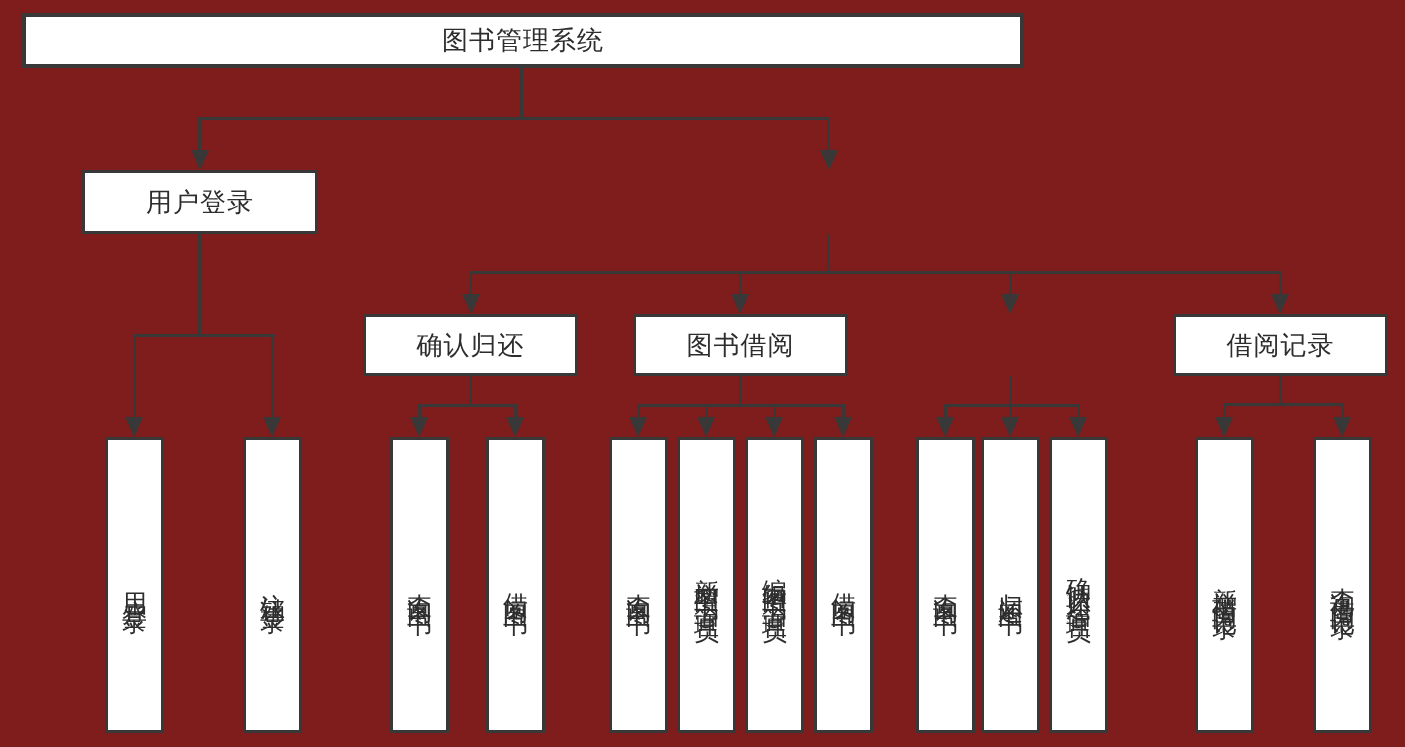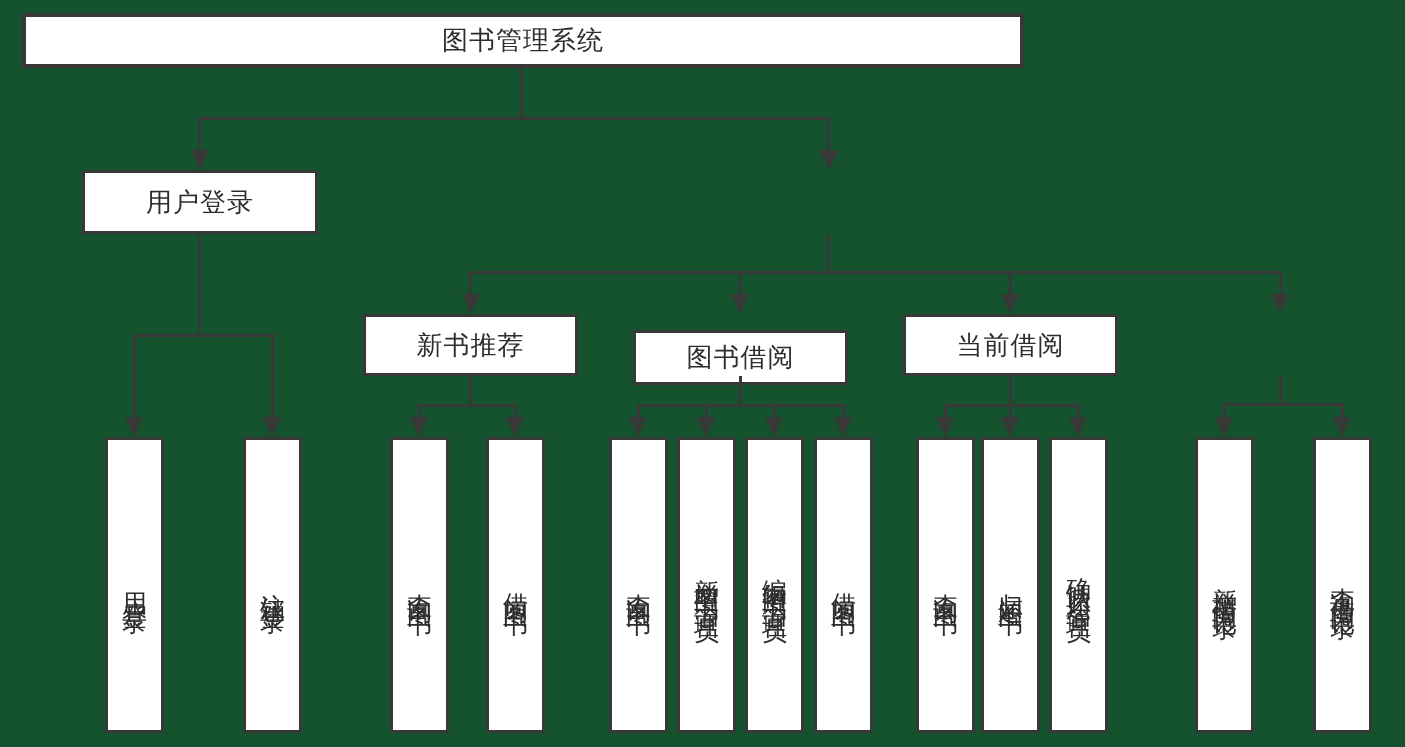--- a/index.html
+++ b/index.html
@@ -1,17 +1,17 @@
 <!DOCTYPE html>
 <html><head>
 <meta charset="utf-8">
 <style>
   html,body{margin:0;padding:0;background:#ffffff;}
   .canvas{
-    position:relative;width:1405px;height:747px;background:#14532d;
+    position:relative;width:1405px;height:747px;background:#7f1d1d;
     font-family:Liberation Sans, sans-serif;color:#2d2d2d;overflow:hidden;
   }
   .node{
     position:absolute;box-sizing:border-box;border:3px solid #383838;background:#ffffff;
     display:flex;align-items:center;justify-content:center;
     font-size:26px;letter-spacing:1px;white-space:nowrap;
   }
   .node.root{border-width:4px;}
   .leaf{
     position:absolute;box-sizing:border-box;top:437px;width:59px;height:296px;
@@ -61,23 +61,23 @@
   <div class="hline" style="left:469px;top:271px;width:813px"></div>
   <div class="vline" style="left:469px;top:271px;height:27px"></div>
   <div class="arrow" style="left:462px;top:294px"></div>
   <div class="vline" style="left:739px;top:271px;height:27px"></div>
   <div class="arrow" style="left:731px;top:294px"></div>
   <div class="vline" style="left:1009px;top:271px;height:27px"></div>
   <div class="arrow" style="left:1001px;top:294px"></div>
   <div class="vline" style="left:1279px;top:271px;height:27px"></div>
   <div class="arrow" style="left:1271px;top:294px"></div>
 
-  <div class="node" style="left:363px;top:314px;width:215px;height:62px">新书推荐</div>
-  <div class="node" style="left:633px;top:330px;width:215px;height:55px">图书借阅</div>
-  <div class="node" style="left:903px;top:314px;width:215px;height:62px">当前借阅</div>
+  <div class="node" style="left:363px;top:314px;width:215px;height:62px">确认归还</div>
+  <div class="node" style="left:633px;top:314px;width:215px;height:62px">图书借阅</div>
+  <div class="node" style="left:1173px;top:314px;width:215px;height:62px">借阅记录</div>
 
   <div class="vline" style="left:469px;top:376px;height:31px"></div>
   <div class="hline" style="left:418px;top:404px;width:99px"></div>
   <div class="vline" style="left:418px;top:404px;height:16px"></div>
   <div class="arrow" style="left:410px;top:417px"></div>
   <div class="vline" style="left:514px;top:404px;height:16px"></div>
   <div class="arrow" style="left:506px;top:417px"></div>
 
   <div class="vline" style="left:739px;top:376px;height:31px"></div>
   <div class="hline" style="left:637px;top:404px;width:208px"></div>

